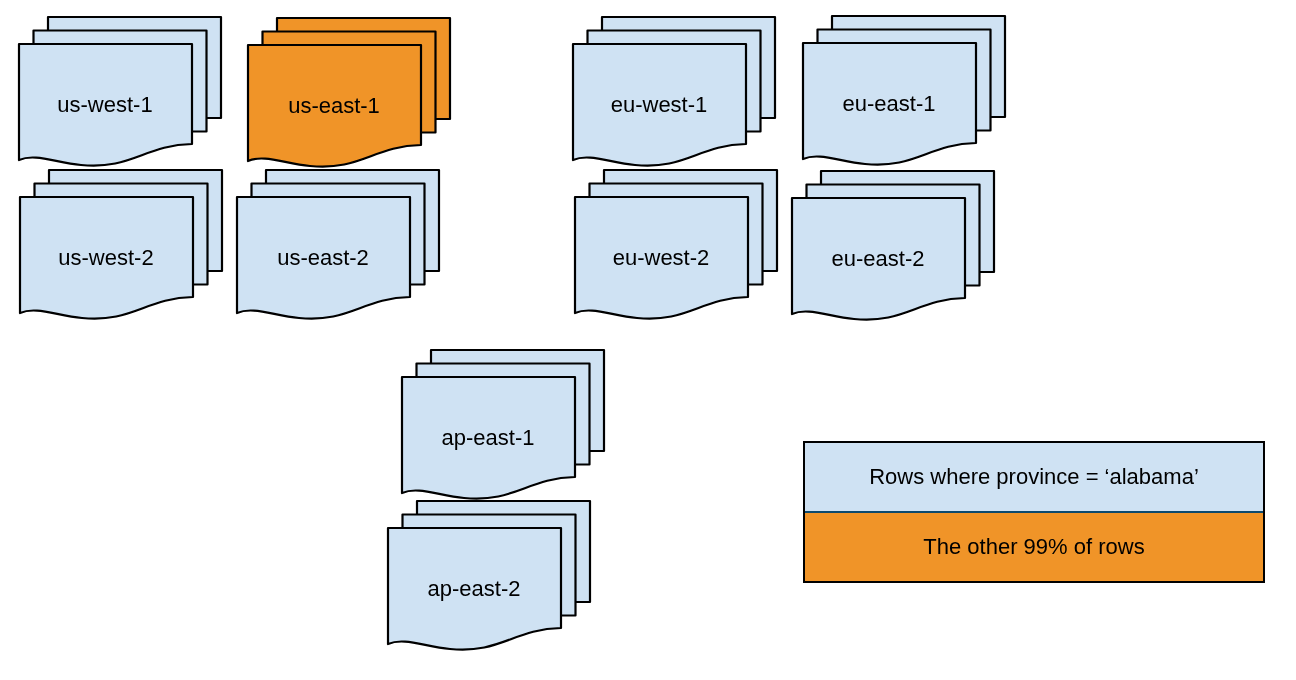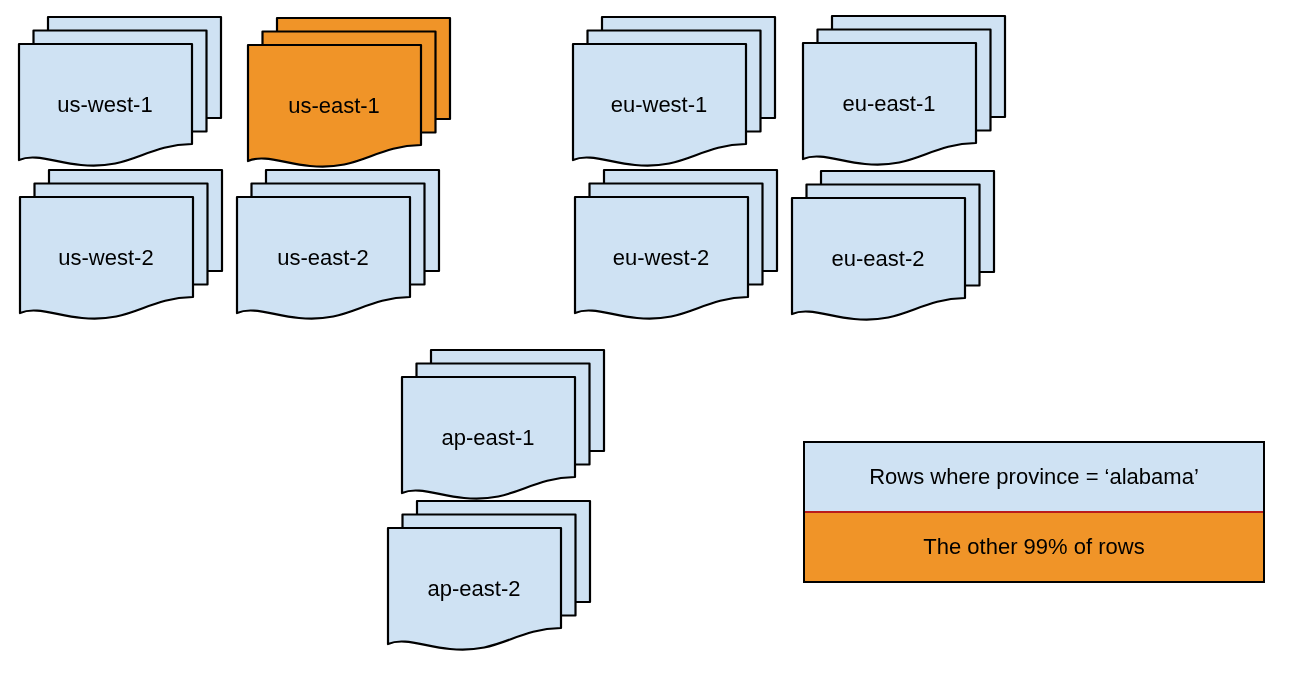--- a/index.html
+++ b/index.html
@@ -34,21 +34,21 @@
   }
   .legend-row {
     flex: 1 1 0;
     display: flex;
     align-items: center;
     justify-content: center;
     font-size: 22px;
     color: #000000;
   }
   .legend-row + .legend-row {
-    border-top: 2px solid #b91c1c;
+    border-top: 2px solid #0c4a6e;
   }
 </style>
 </head>
 <body>
 
 <div id="canvas">
   <div id="stacks-layer">
       <svg width="206" height="156" viewBox="0 0 206 156" class="doc-stack" style="left: 17px; top: 14px;">
         <rect x="31" y="3" width="173" height="101" fill="#CFE2F3" stroke="#000000" stroke-width="2.2" stroke-linejoin="round"></rect>
         <rect x="16.5" y="16.5" width="173" height="101" fill="#CFE2F3" stroke="#000000" stroke-width="2.2" stroke-linejoin="round"></rect>

